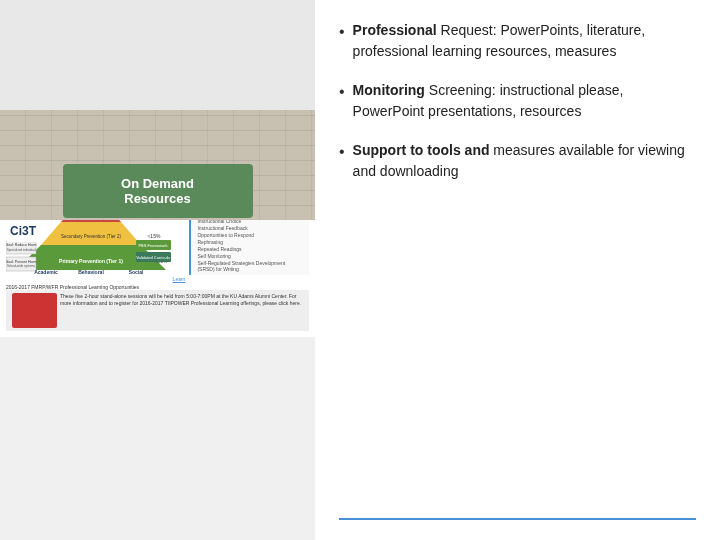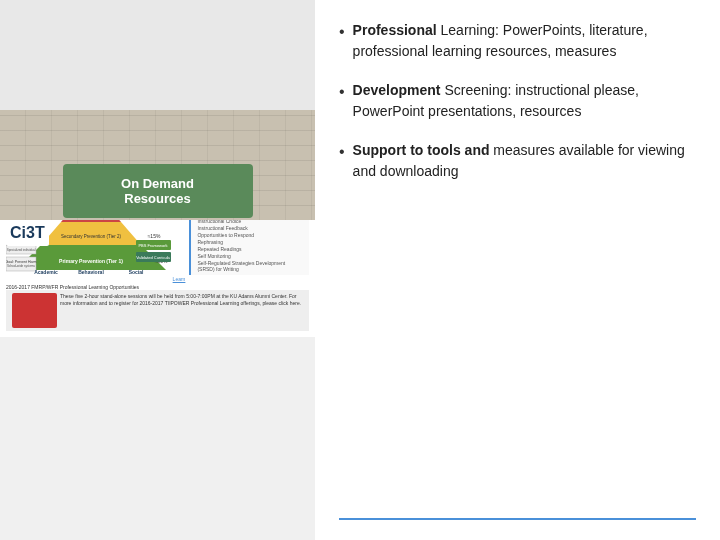--- a/index.html
+++ b/index.html
@@ -77,21 +77,21 @@
     .logo-area {
       position: absolute;
       top: 110px;
       left: 6px;
       background: white;
       padding: 4px;
       border-radius: 2px;
     }
 
     .logo-text {
-      font-size: 16px;
+      font-size: 12px;
       font-weight: bold;
       color: #1a3a5c;
     }
 
     .pyramid-title {
       font-size: 6px;
       font-weight: bold;
       color: #1a3a5c;
       text-align: center;
       margin-bottom: 2px;
@@ -321,28 +321,28 @@
       </div>
     </div>
   </div>
 </div>
 
 <div class="right-panel">
 
   <div class="bullet-item">
     <span class="bullet-dot">•</span>
     <div class="bullet-content">
-      <span class="bullet-heading">Professional</span><span class="bullet-body"> Learning: PowerPoints, literature, professional learning resources, measures</span>
+      <span class="bullet-heading">Professional</span><span class="bullet-body"> Request: PowerPoints, literature, professional learning resources, measures</span>
     </div>
   </div>
 
   <div class="bullet-item">
     <span class="bullet-dot">•</span>
     <div class="bullet-content">
-      <span class="bullet-heading">Development</span><span class="bullet-body"> Screening: instructional please, PowerPoint presentations, resources</span>
+      <span class="bullet-heading">Monitoring</span><span class="bullet-body"> Screening: instructional please, PowerPoint presentations, resources</span>
     </div>
   </div>
 
   <div class="bullet-item">
     <span class="bullet-dot">•</span>
     <div class="bullet-content">
       <span class="bullet-heading">Support to tools and</span><span class="bullet-body"> measures available for viewing and downloading</span>
     </div>
   </div>
 

